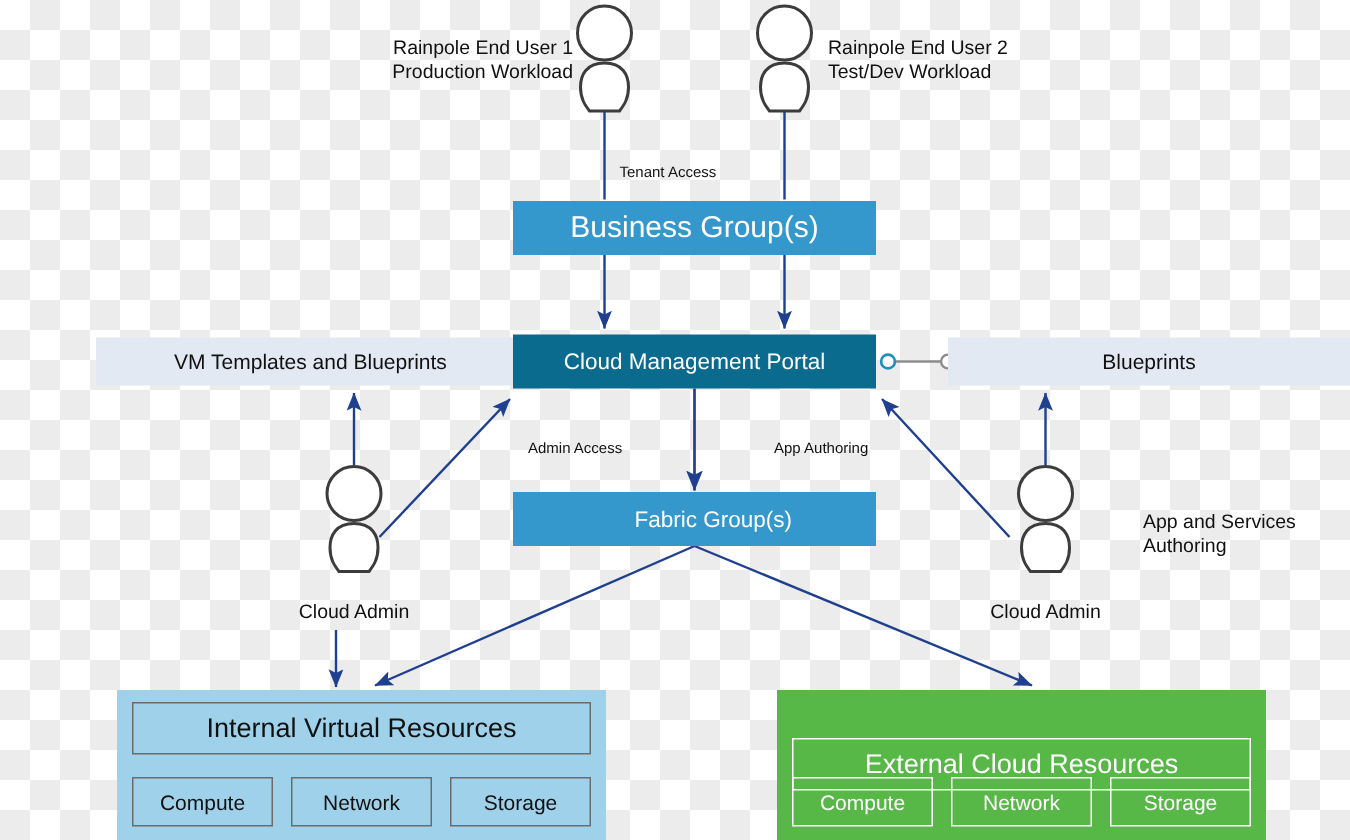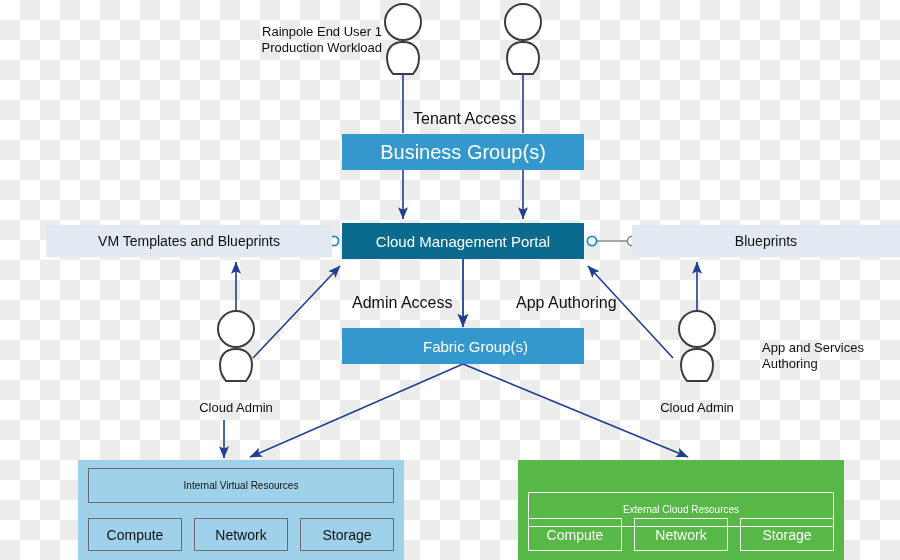--- a/index.html
+++ b/index.html
@@ -56,21 +56,21 @@
     padding-left: 25px;
   }
   .panel-side {
     background: #e2e9f2;
     color: #111111;
     font-size: 14px;
   }
   .edge-label {
     position: absolute;
     color: #111111;
-    font-size: 16px;
+    font-size: 10px;
     white-space: nowrap;
   }
   .actor-label {
     position: absolute;
     color: #111111;
     font-size: 13px;
     line-height: 1.25;
     white-space: pre-line;
   }
   .actor-caption {
@@ -90,21 +90,21 @@
   }
   .resgroup-external {
     background: #57b747;
   }
   .res-title {
     position: absolute;
     box-sizing: border-box;
     display: flex;
     align-items: center;
     justify-content: center;
-    font-size: 10px;
+    font-size: 18px;
   }
   .res-title-internal {
     border: 1.5px solid #6b6b6b;
     color: #111111;
   }
   .res-title-external {
     border: 1.5px solid #ffffff;
     color: #ffffff;
   }
   .res-item {
@@ -182,36 +182,38 @@
     </g>
     <g>
       <circle cx="697" cy="329" r="18" fill="#ffffff" stroke="#3c3c3c" stroke-width="2"></circle>
       <path d="M697,349 C685,349 681,357 681,365 C681,373 684,377 687,381 L707,381 C710,377 713,373 713,365 C713,357 709,349 697,349 Z" fill="#ffffff" stroke="#3c3c3c" stroke-width="2"></path>
     </g>
   </svg>
 
   <div class="actor-label" style="left:222px; top:24px; width:160px; text-align:right;">Rainpole End User 1
 Production Workload</div>
 
+  <div class="actor-label" style="left:552px; top:24px; width:180px; text-align:left;">Rainpole End User 2
+Test/Dev Workload</div>
 
 
   <div class="actor-caption" style="left:176px; top:400px; width:120px;">Cloud Admin</div>
 
   <div class="actor-label" style="left:726px; top:340px; width:160px; text-align:left;margin-left:36px;">App and Services
 Authoring</div>
 
   <div class="actor-caption" style="left:637px; top:400px; width:120px;">Cloud Admin</div>
 
   <div class="edge-label" style="left:413px; top:110px;">Tenant Access</div>
 
   <div class="edge-label" style="left:316px; top:294px;margin-left:36px;">Admin Access</div>
 
   <div class="edge-label" style="left:516px; top:294px;">App Authoring</div>
 
-  <div class="node panel-side" style="left:46px; top:225px; width:286px; height:32px;text-align:right;">VM Templates and Blueprints</div>
+  <div class="node panel-side" style="left:64px; top:225px; width:286px; height:32px;text-align:right;">VM Templates and Blueprints</div>
 
   <div class="node panel-side" style="left:632px; top:225px; width:268px; height:32px;text-align:center;">Blueprints</div>
 
   <div class="node box-businessgroup" style="left:342px; top:134px; width:242px; height:36px;">Business Group(s)</div>
 
   <div class="node box-portal" style="left:342px; top:223px; width:242px; height:36px;">Cloud Management Portal</div>
 
   <div class="node box-fabric" style="left:342px; top:328px; width:242px; height:36px;">Fabric Group(s)</div>
 
   <div class="resgroup resgroup-internal" style="left:78px; top:460px; width:326px; height:100px;">

